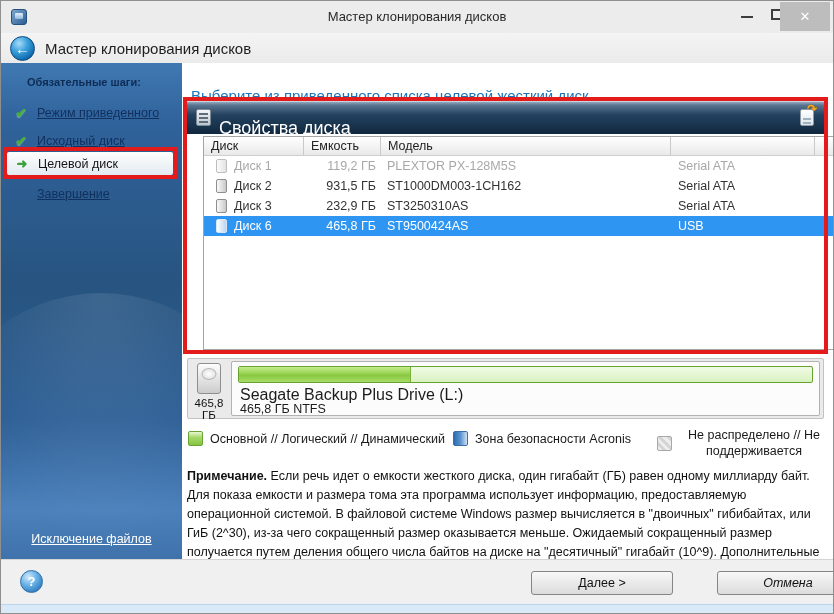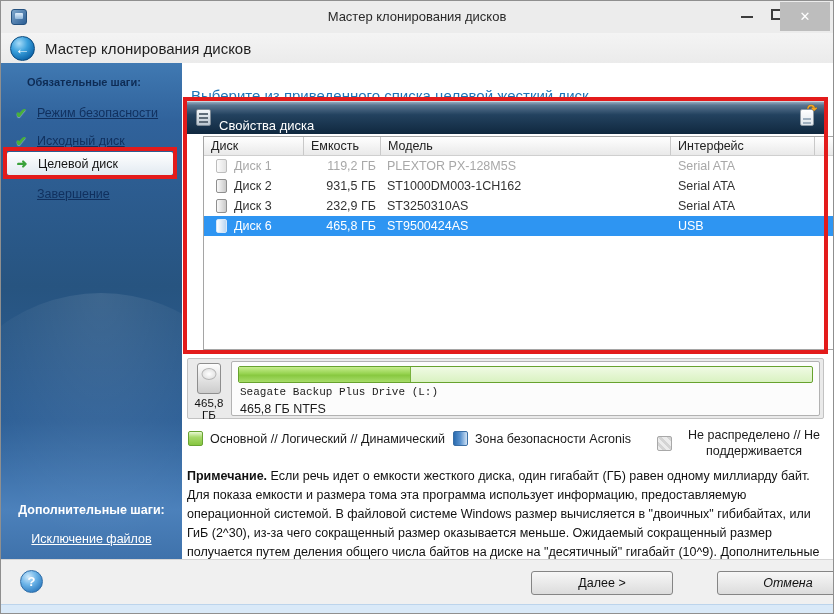--- a/index.html
+++ b/index.html
@@ -48,21 +48,21 @@
   .sb-footer { position:absolute; left:0; bottom:12px; width:100%; text-align:center; }
   .sb-footer-heading { color:#fff; font-size:12.5px; font-weight:bold; margin-bottom:12px; }
   .sb-footer-link { color:#fff; font-size:12.5px; text-decoration:underline; cursor:pointer; }
 
   
   .main { position:absolute; left:181px; top:62px; width:653px; height:496px; background:#fff; }
   .main-heading { position:absolute; left:9px; top:24px; font-size:15px; color:#1b74b8; }
 
   .toolbar { position:absolute; left:5px; top:38px; width:637px; height:33px; border-top:1px solid #c9d4de;
              background:linear-gradient(180deg,#93a9be 0%,#5a7590 10%,#23425f 40%,#10283f 100%); }
-  .toolbar-label { position:absolute; left:32px; top:16px; color:#fff; font-size:13px; }
+  .toolbar-label { position:absolute; left:32px; top:16px; color:#fff; font-size:18px; }
   .tb-disk-icon { position:absolute; left:9px; top:7px; width:15px; height:17px; border-radius:2px;
              background:linear-gradient(#f4f7fa,#b9c5cf); border:1px solid #7e8b97; }
   .tb-disk-icon::before { content:""; position:absolute; left:2px; top:3px; width:9px; height:2px;
              background:#5f6d79; box-shadow:0 4px 0 #5f6d79, 0 8px 0 #5f6d79; }
   .tb-edit-icon { position:absolute; right:10px; top:7px; width:14px; height:17px; border-radius:2px;
              background:linear-gradient(#ffffff,#dfe6ec); border:1px solid #8d99a4; }
   .tb-edit-icon::before { content:""; position:absolute; left:2px; top:8px; width:8px; height:2px;
              background:#9fb0bf; box-shadow:0 4px 0 #9fb0bf; }
   .tb-edit-icon::after { content:"↷"; position:absolute; right:-4px; top:-8px; color:#f5a623;
              font-size:12px; font-weight:bold; text-shadow:0 0 1px #7a4a00; }
@@ -92,21 +92,21 @@
   .drive-icon::after { content:""; position:absolute; left:50%; top:4px; transform:translateX(-50%);
                 width:13px; height:10px; border-radius:50%; border:1px solid #b5b5b5;
                 background:radial-gradient(#ffffff,#dadada); }
   .drive-size { position:absolute; left:0; top:38px; width:42px; text-align:center; font-size:11.5px; color:#111; }
   .volume-panel { position:absolute; left:43px; top:2px; right:3px; bottom:2px; background:#fcfcfc;
                  border:1px solid #b2b2b2; border-radius:2px; }
   .part-bar { position:absolute; left:6px; right:6px; top:4px; height:17px; border:1px solid #67a22e;
               border-radius:2px; background:linear-gradient(#f0fae4,#d9f2c1); overflow:hidden; }
   .part-used { position:absolute; left:0; top:0; bottom:0; border-right:1px solid #78b23c;
               background:linear-gradient(180deg,#c6ed8e 0%,#96d350 45%,#88c840 55%,#a6dc68 100%); }
-  .vol-name { position:absolute; left:8px; top:24px; font-size:11px; color:#1c1c1c;font-family:Liberation Mono, monospace; }
+  .vol-name { position:absolute; left:8px; top:24px; font-size:16px; color:#1c1c1c; }
   .vol-details { position:absolute; left:8px; top:40px; font-size:12.5px; color:#1c1c1c; }
 
   
   .legend { position:absolute; left:5px; top:364px; width:645px; height:42px; }
   .legend-item { position:absolute; display:flex; align-items:center; gap:7px; font-size:12.5px; color:#1a1a1a; }
   .legend-item.l1 { left:1px; top:4px; }
   .legend-item.l2 { left:266px; top:4px; }
   .legend-item.l3 { left:470px; top:0; width:172px; }
   .legend-item.l3 .legend-label { text-align:center; width:150px; line-height:16px; }
   .sw { width:15px; height:15px; border-radius:2px; flex:none; }
@@ -157,59 +157,57 @@
         <span>←</span>
       </div>
     <div class="header-title">Мастер клонирования дисков</div>
   </div>
 
   <div class="sidebar">
     <div class="sb-heading">Обязательные шаги:</div>
 
     <div class="sb-item step1">
       <span class="check-icon">✔</span>
-      <span class="sb-link">Режим безопасности</span>
+      <span class="sb-link">Режим приведенного</span>
     </div>
 
     <div class="sb-item step2">
       <span class="check-icon">✔</span>
       <span class="sb-link">Исходный диск</span>
     </div>
 
     <div class="sb-current">
       <span class="arrow-icon">➜</span>
       <span class="sb-current-label">Целевой диск</span>
     </div>
 
     <div class="sb-item step4">
       <span class="icon-spacer"></span>
       <span class="sb-link">Завершение</span>
     </div>
 
     <div class="sb-footer">
-      <div class="sb-footer-heading">Дополнительные шаги:</div>
       <span class="sb-footer-link">Исключение файлов</span>
     </div>
   </div>
 
   <div class="main">
     <div class="main-heading">Выберите из приведенного списка целевой жесткий диск.</div>
 
     <div class="toolbar">
       <span class="tb-disk-icon"></span>
       <span class="toolbar-label">Свойства диска</span>
       <span class="tb-edit-icon"></span>
     </div>
 
     <div class="disk-list">
       <div class="tbl-row tbl-header">
         <div>Диск</div>
         <div>Емкость</div>
         <div>Модель</div>
-        <div>Интерфейс</div>
         <div></div>
       </div>
 
       <div class="tbl-row disabled">
         <div class="cell-disk">
             <span class="disk-icon"></span>
             <span>Диск 1</span>
           </div>
         <div class="cell-capacity">119,2 ГБ</div>
         <div class="cell-model">PLEXTOR PX-128M5S</div>

